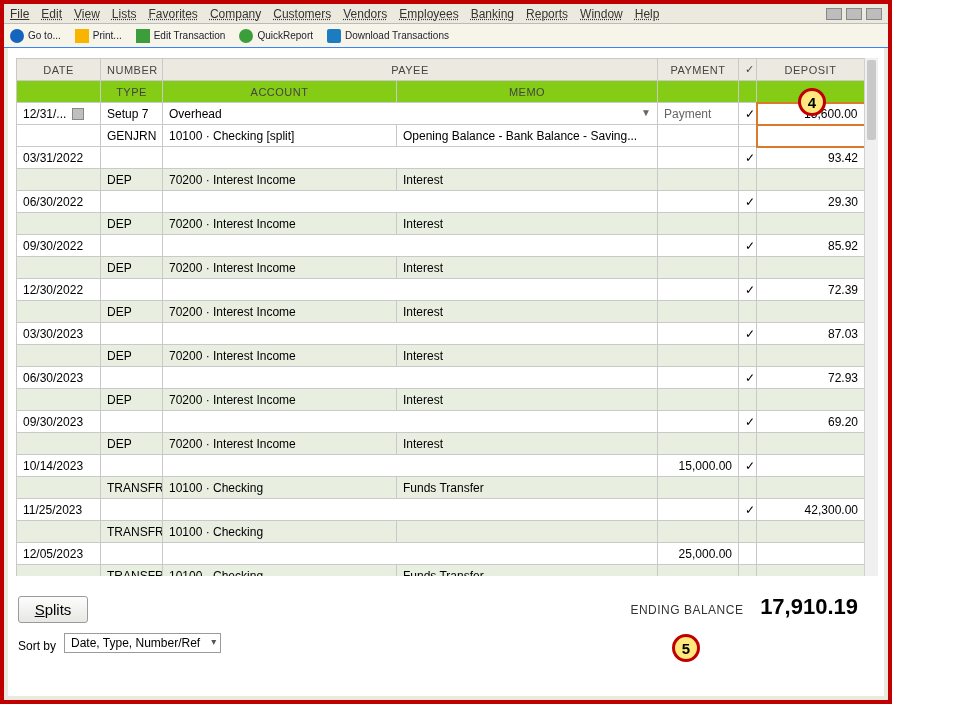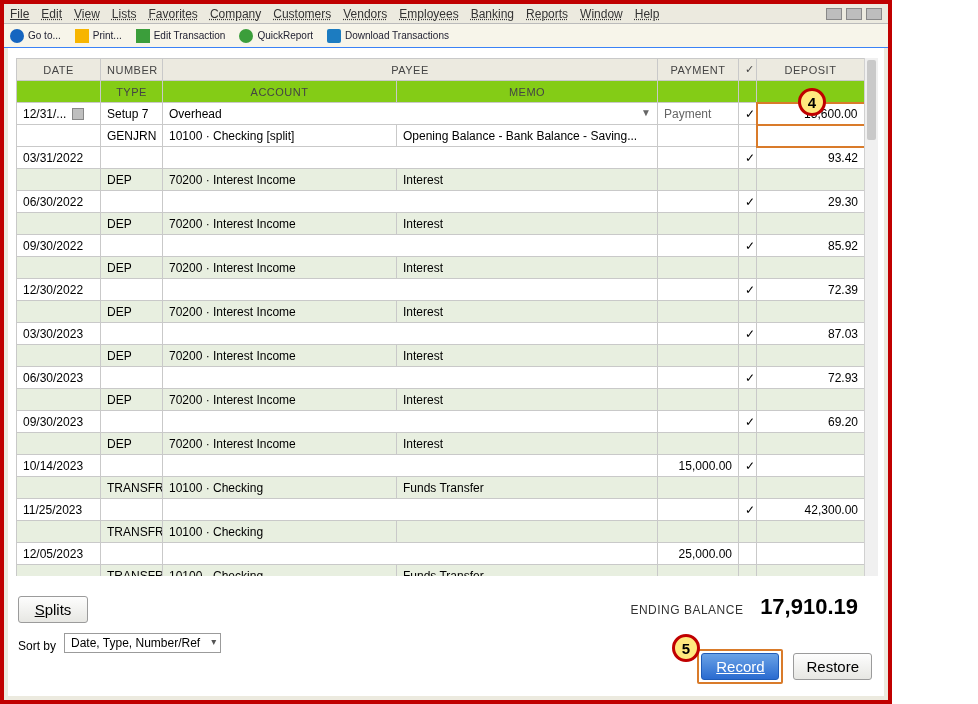--- a/index.html
+++ b/index.html
@@ -451,25 +451,18 @@
       </div>
       <div style="position:absolute; top:4px; right:16px; text-align:right;">
         <span class="ending-label">ENDING BALANCE</span>
         &nbsp;&nbsp;&nbsp;
         <span class="ending-val">17,910.19</span>
       </div>
       <div class="footer-sort">
         <span>Sort by</span>
         <div class="select">Date, Type, Number/Ref</div>
       </div>
-      <div class="footer-right">
-        <span class="record-highlight">
-          <button class="btn primary"><span>Recor</span><span class="ulchar">d</span></button>
-        </span>
-        &nbsp;
-        <button class="btn">Restore</button>
-      </div>
     </div>
   </div>
 
   <div class="callout c4">4</div>
   <div class="callout c5">5</div>
 </div>
 
 </body></html>

